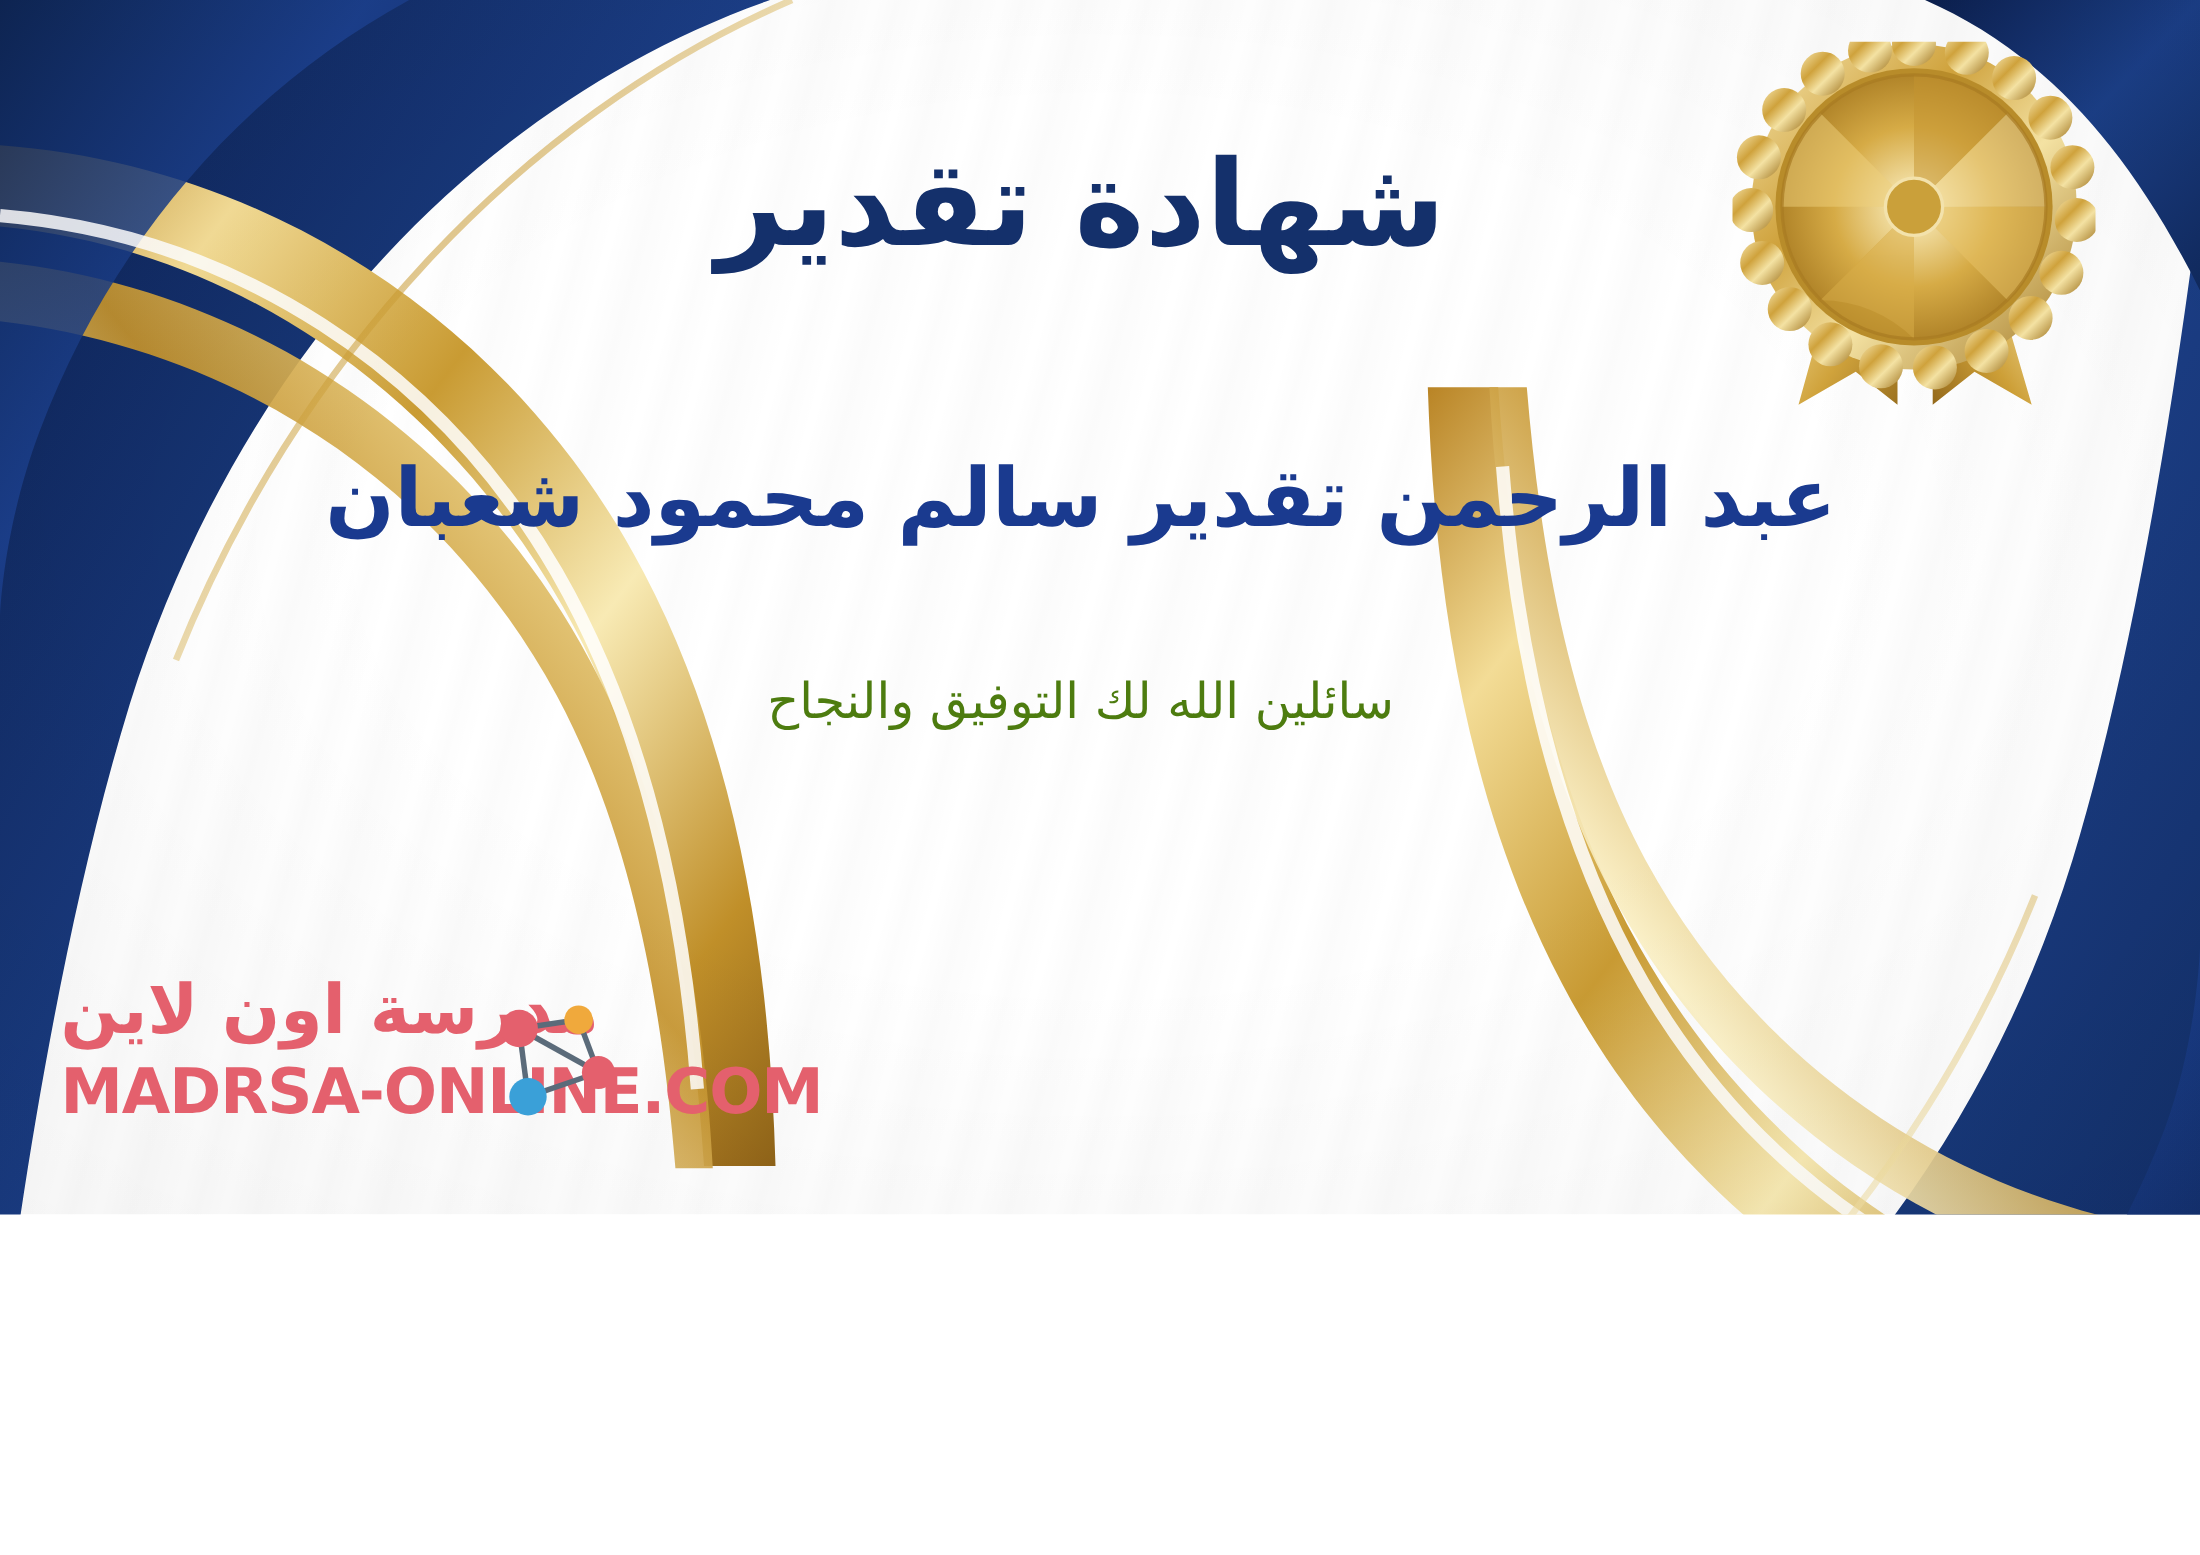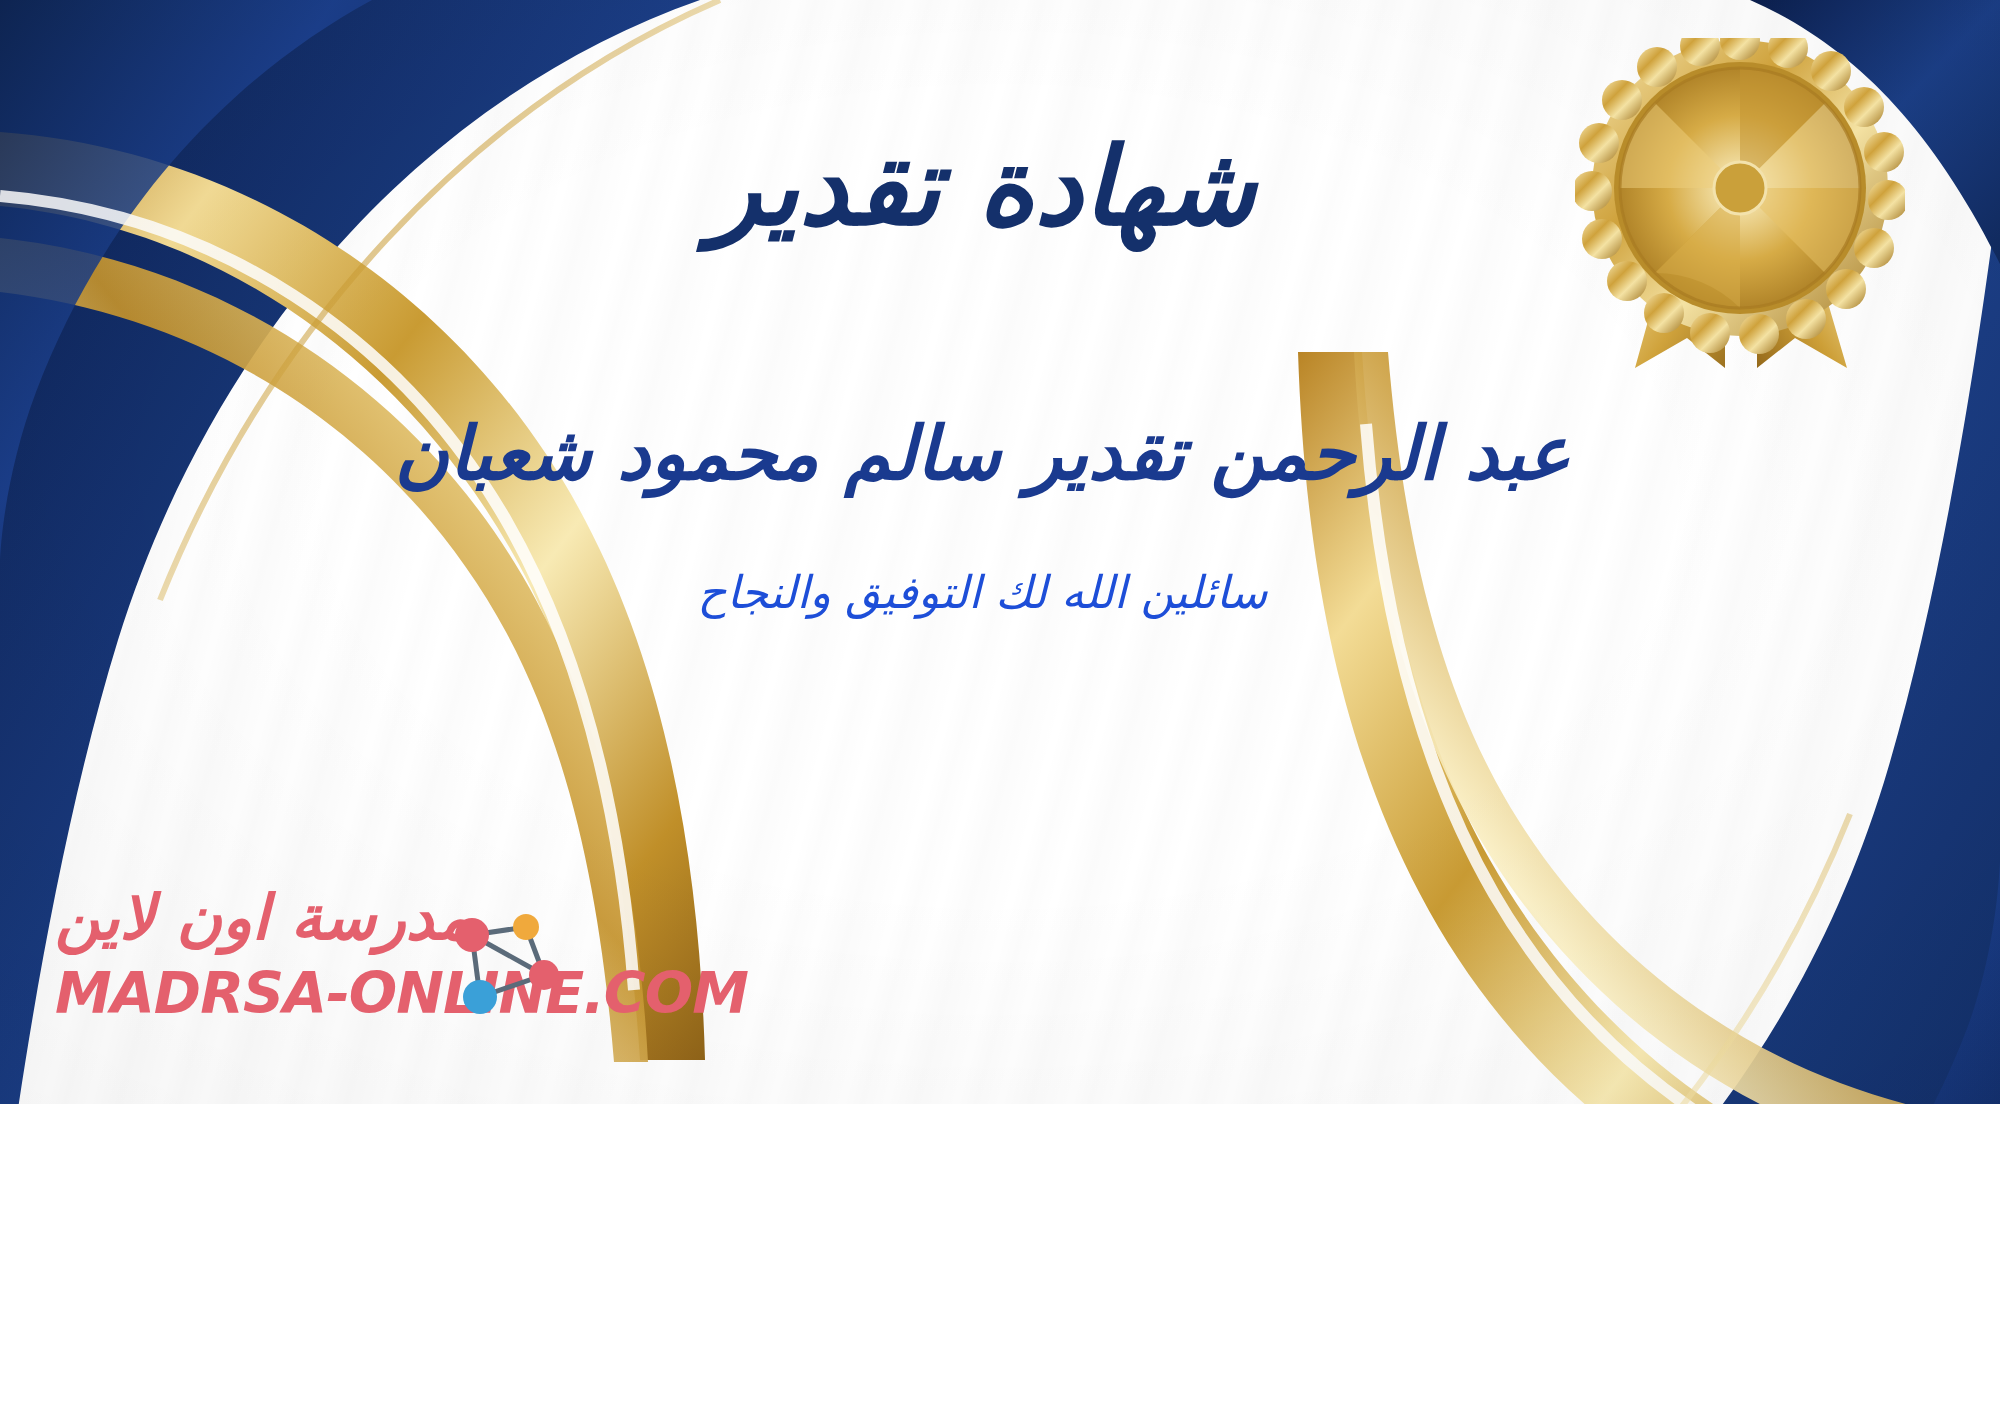--- a/index.html
+++ b/index.html
@@ -13,21 +13,20 @@
     overflow: hidden;
     font-family: "DejaVu Sans", "Liberation Sans", sans-serif;
   }
 
   .certificate {
     position: relative;
     width: 2000px;
     height: 1104px;
     background: #ffffff;
     overflow: hidden;
-    font-style: italic;
   }
 
   
   .paper-texture {
     position: absolute;
     inset: 0;
     background:
       repeating-linear-gradient(
         105deg,
         rgba(0,0,0,0.000) 0px,
@@ -104,23 +103,23 @@
     white-space: pre-wrap;
   }
 
   .score {
     font-family: "DejaVu Sans", "Liberation Sans", sans-serif;
     font-weight: 600;
     letter-spacing: 2px;
   }
 
   .closing {
-    margin-top: 68px;
+    margin-top: 113px;
     font-size: 45px;
-    color: #1d4ed8;
+    color: #4d7c0f;
     font-weight: 500;
   }
 
   
   .logo {
     position: absolute;
     left: 55px;
     bottom: 42px;
     width: 520px;
     height: 175px;

